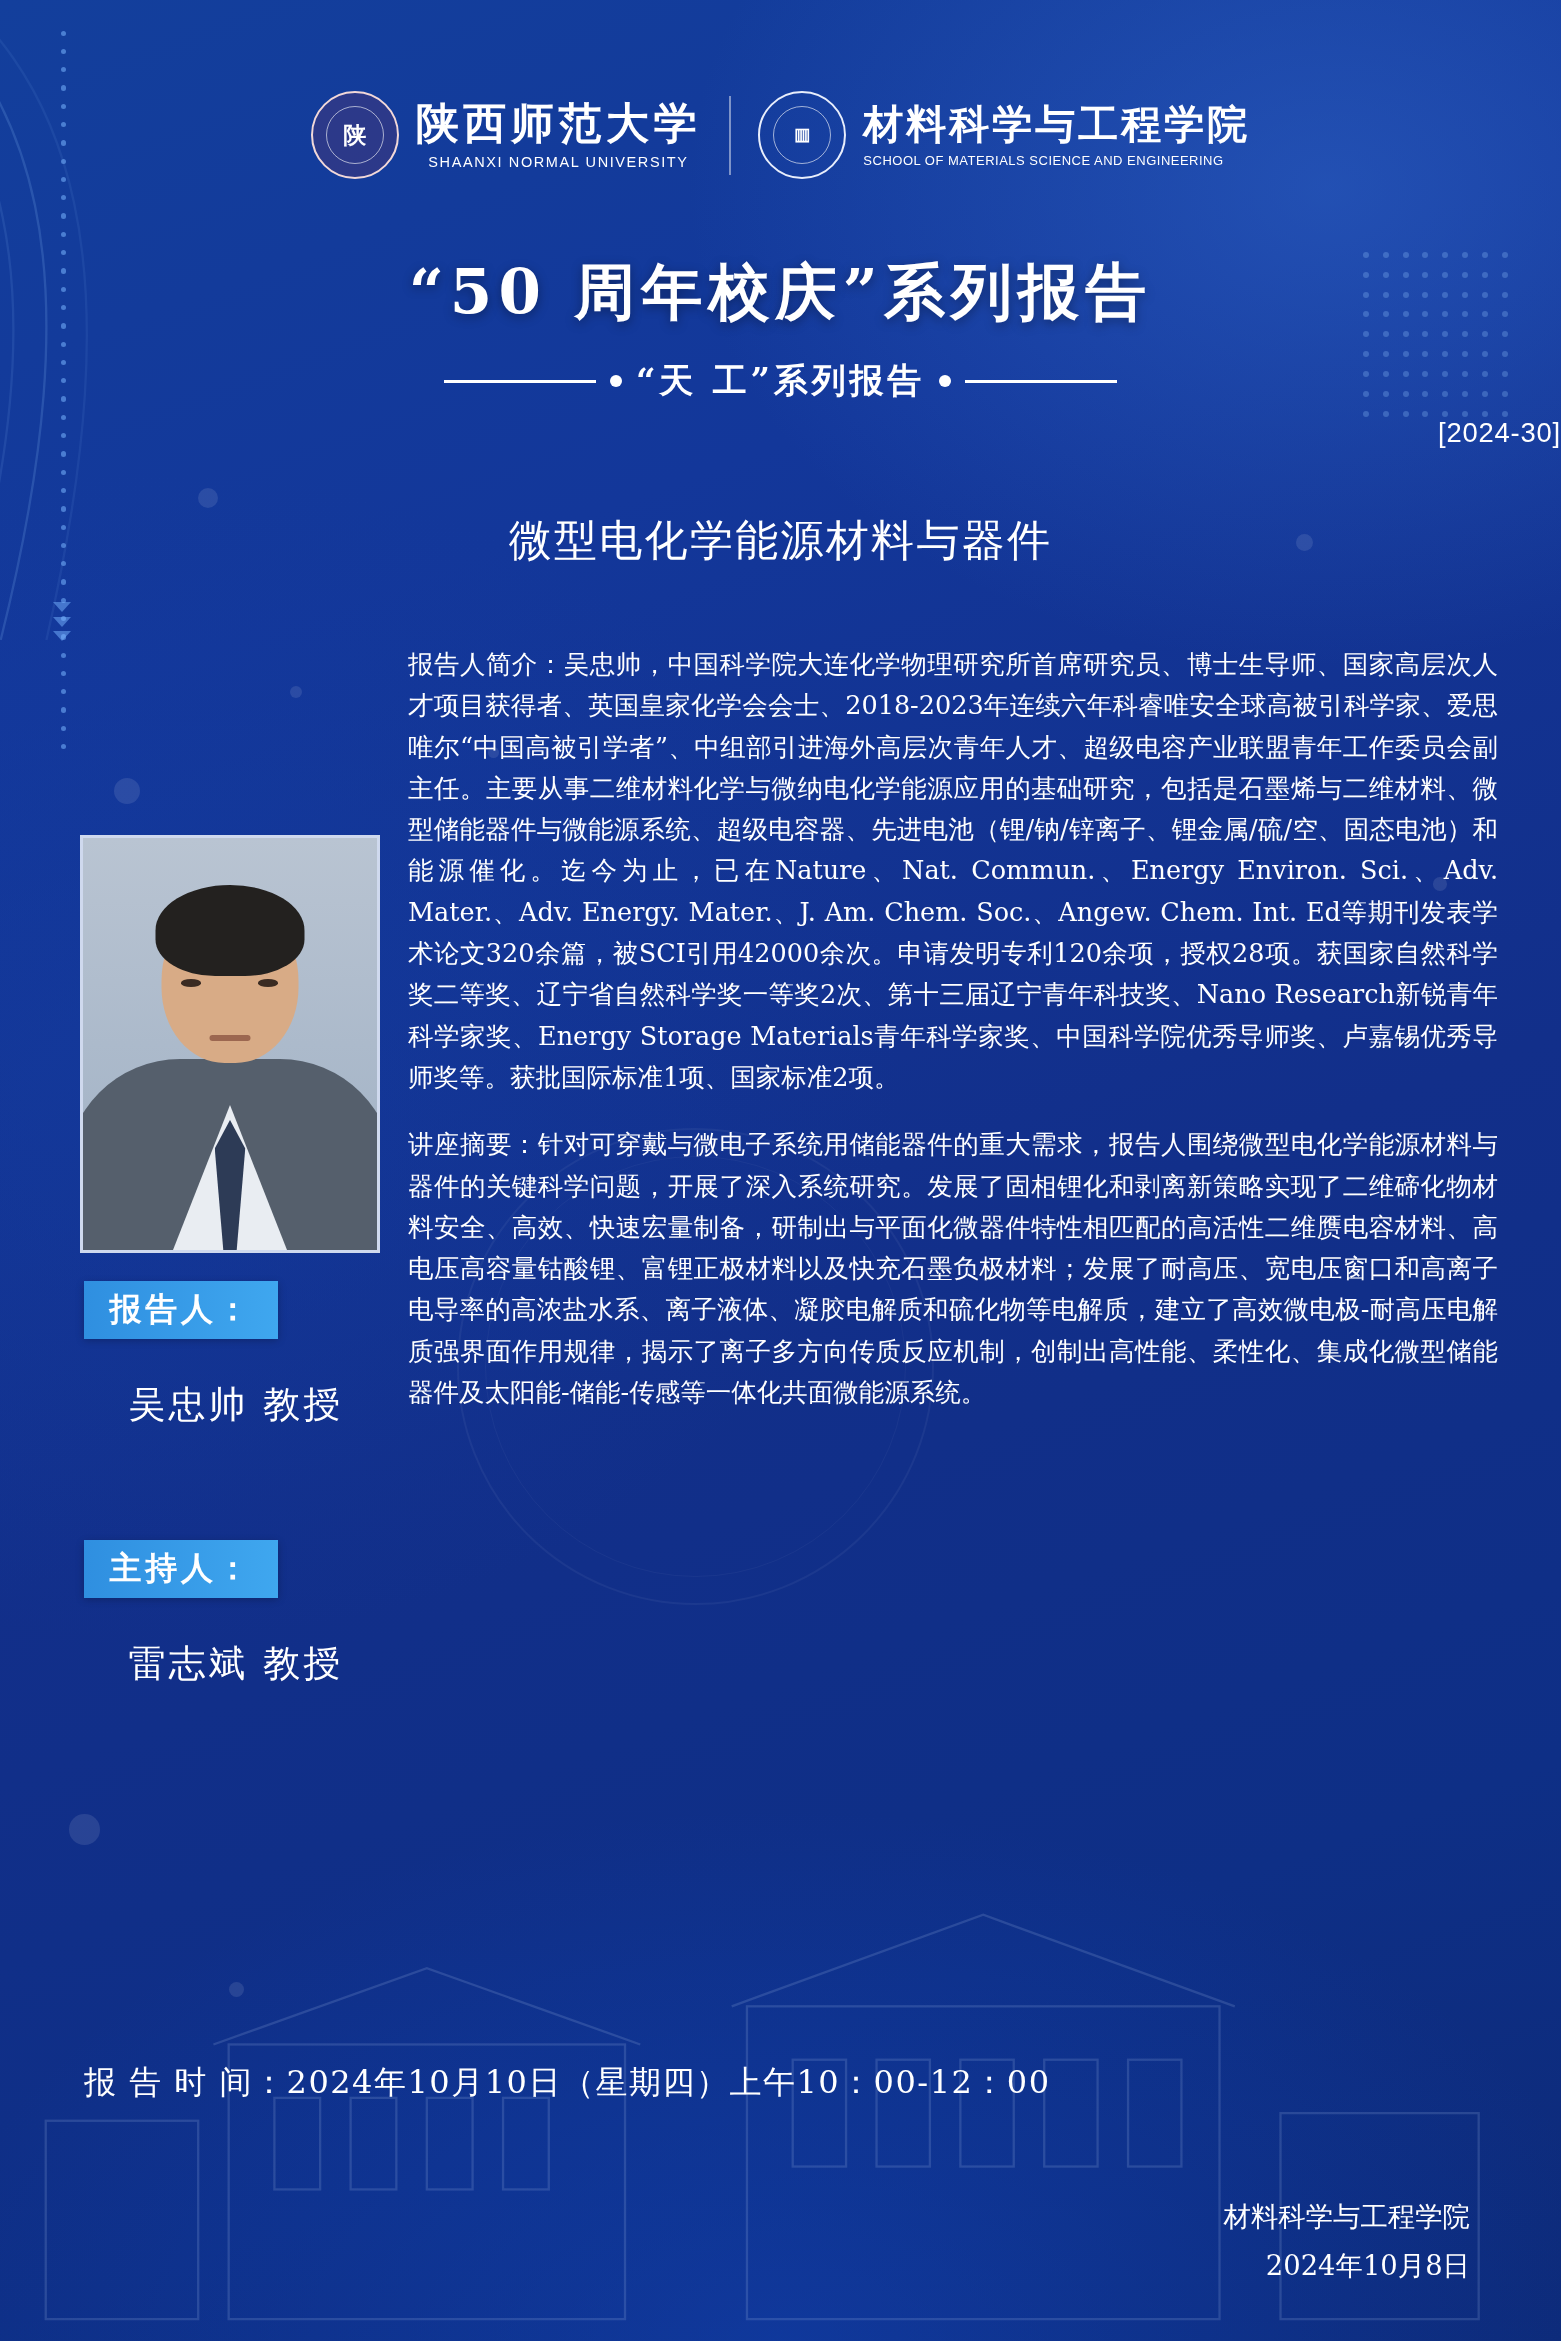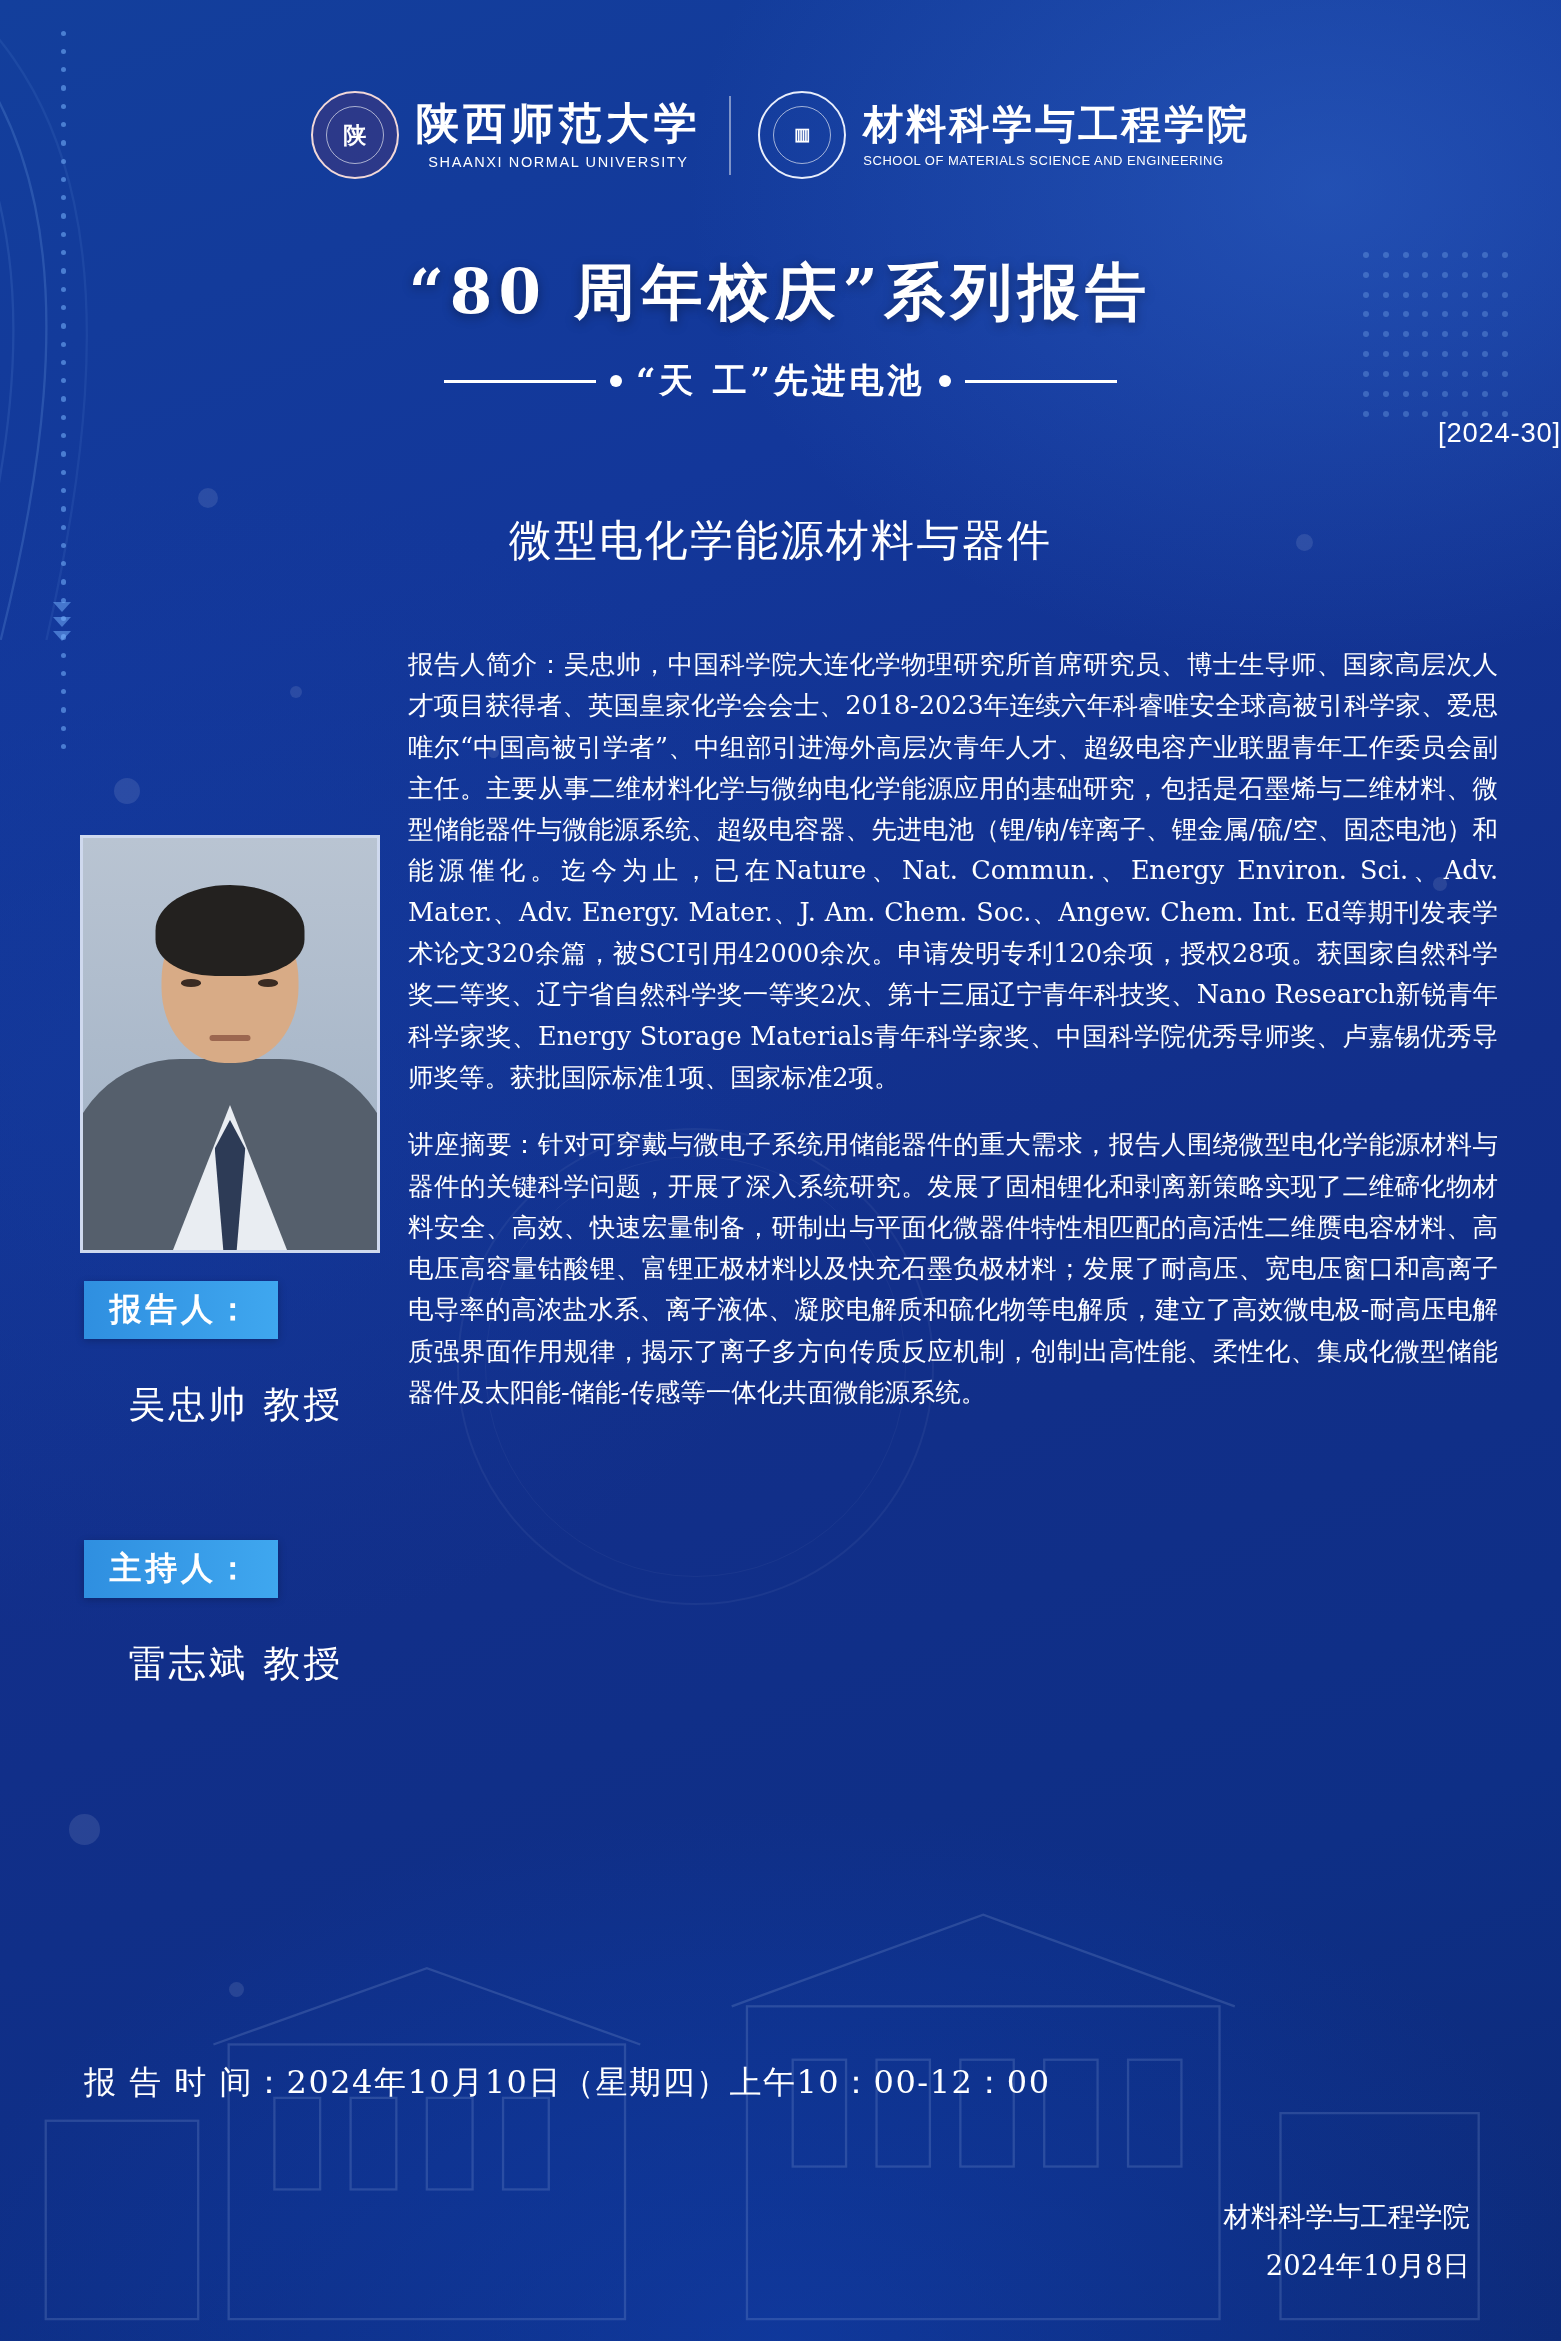--- a/index.html
+++ b/index.html
@@ -342,26 +342,26 @@
       <div class="seal">
         <div class="inner" style="font-size:17px;">▥</div>
       </div>
       <div class="uni-names">
         <div class="school-cn">材料科学与工程学院</div>
         <div class="school-en">SCHOOL OF MATERIALS SCIENCE AND ENGINEERING</div>
       </div>
     </div>
   </div>
 
-  <div class="title-main">“80 周年校庆”系列报告</div>
+  <div class="title-main">“50 周年校庆”系列报告</div>
 
   <div class="subtitle-row">
     <div class="sub-line"></div>
     <div class="sub-dot"></div>
-    <div class="subtitle-text">“天 工”先进电池</div>
+    <div class="subtitle-text">“天 工”系列报告</div>
     <div class="sub-dot"></div>
     <div class="sub-line"></div>
   </div>
 
   <div class="issue">[2024-30]</div>
   <div class="lecture-title">微型电化学能源材料与器件</div>
 
   <div class="photo">
     <div class="body"></div>
     <div class="shirt"></div>

